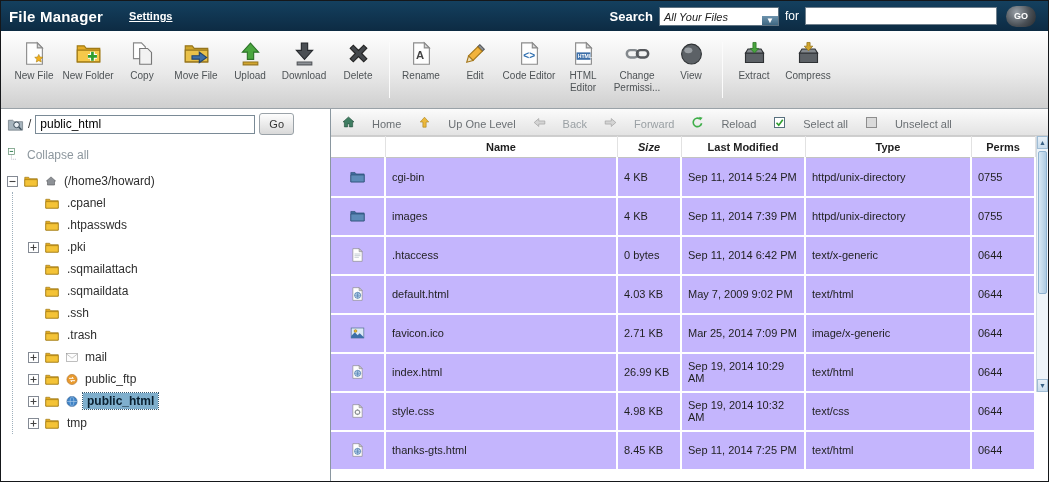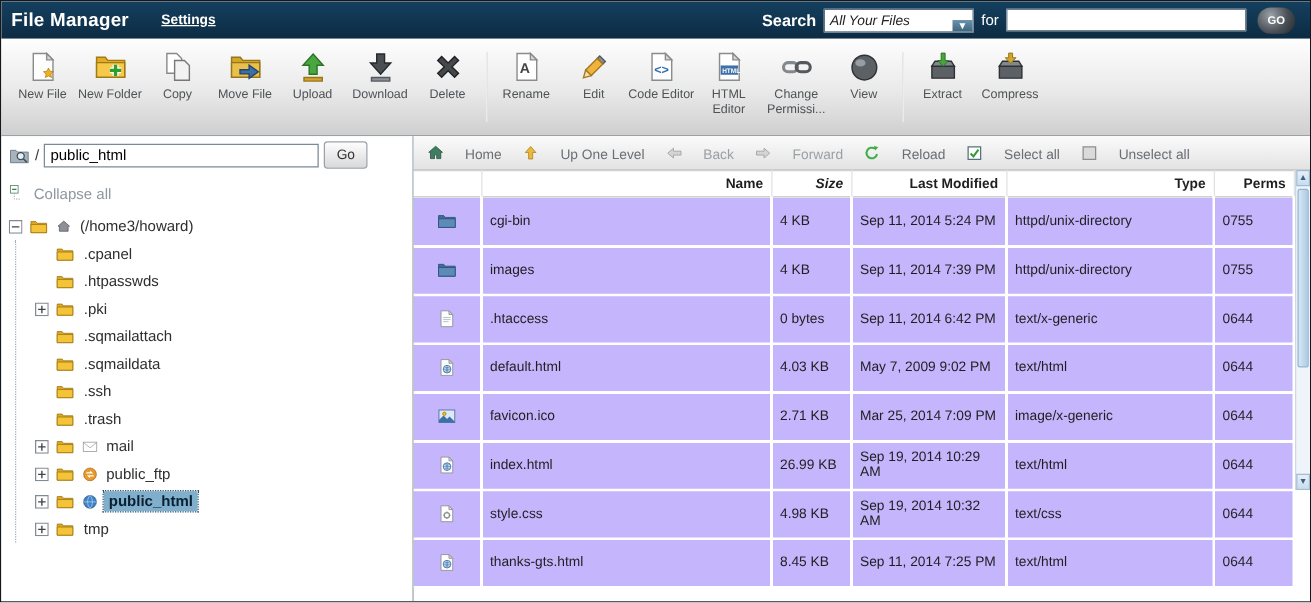--- a/index.html
+++ b/index.html
@@ -50,21 +50,21 @@
   
   .main { flex:1; display:flex; flex-direction:column; background:#fff; min-width:0; }
   .filebar { height:27px; background:linear-gradient(#fbfbfb,#e3e3e3); border-bottom:1px solid #cdcdcd; display:flex; align-items:center; gap:16px; padding:0 10px; flex:0 0 27px; }
   .fb-item { display:flex; align-items:flex-end; gap:16px; font-size:11px; color:#6a6f73; cursor:pointer; }
   .fb-item.muted { color:#9aa0a4; }
   .fb-icon { width:15px; height:15px; display:inline-block; }
 
   .grid-wrap { position:relative; height:256px; }
   table.file-table { border-collapse:collapse; width:calc(100% - 12px); table-layout:fixed; font-size:11px; }
   .file-table th { background:#fff; border-top:1px solid #cfcfcf; border-bottom:1px solid #c3c3c3; border-right:1px solid #e2e2e2;
-                   font-size:11px; font-weight:bold; color:#1f1f1f; text-align:right; padding:3px 6px; height:21px; }
+                   font-size:11px; font-weight:bold; color:#1f1f1f; text-align:center; padding:3px 6px; height:21px; }
   .file-table td { background:#c4b5fd; border-bottom:2px solid #fff; border-right:2px solid #fff; padding:2px 6px; height:39px; color:#1f1f1f; overflow:hidden; }
   .file-table td.cell-icon { text-align:center; }
   .cell-icon span { display:inline-block; width:17px; height:16px; vertical-align:middle; }
   .w-icon { width:54px; } .w-name { width:232px; } .w-size { width:64px;font-style:italic; } .w-mod { width:124px; } .w-type { width:166px; } .w-perms { width:auto;margin-left:12px; }
 
   .vscroll { position:absolute; top:0; right:0; width:12px; height:100%; background:#eef4f9; border-left:1px solid #cdd8e2; display:flex; flex-direction:column; }
   .vs-btn { height:13px; background:linear-gradient(#e8f0f7,#c9dcec); border:1px solid #9fbcd4; font-size:7px; color:#3a6285; display:flex; align-items:center; justify-content:center; cursor:pointer; }
   .vs-track { flex:1; position:relative; cursor:pointer; }
   .vs-thumb { position:absolute; top:2px; left:1px; right:1px; height:62%; background:linear-gradient(90deg,#d7e8f5,#aecbe2); border:1px solid #8fb3d1; border-radius:2px; cursor:grab; }
   svg { display:block; }

